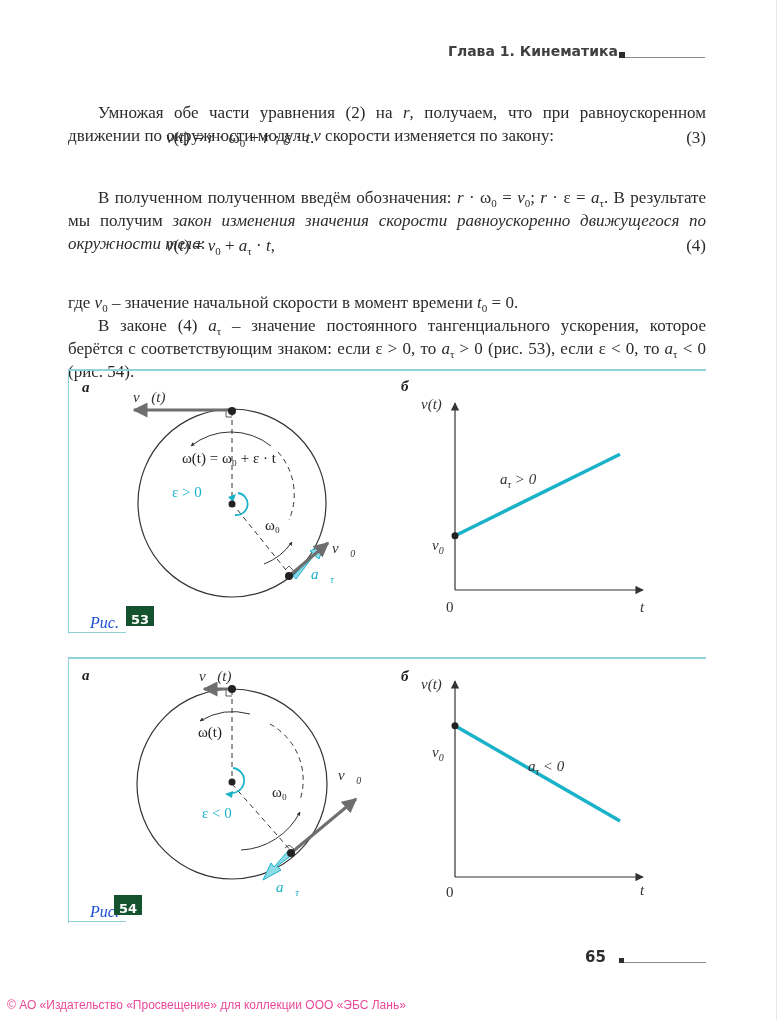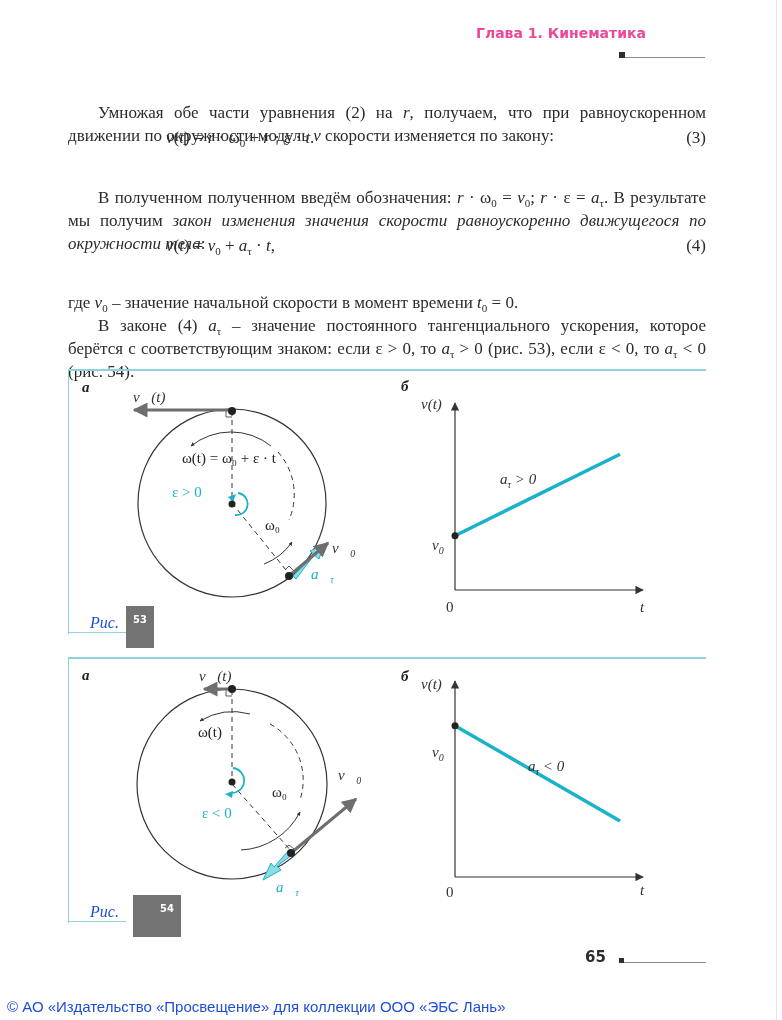--- a/index.html
+++ b/index.html
@@ -1,35 +1,35 @@
 <!DOCTYPE html>
 <html><head>
 <meta charset="utf-8">
 <style>
   html, body { margin:0; padding:0; background:#ffffff; }
   body { width:782px; height:1020px; position:relative; overflow:hidden; font-family:"Liberation Serif","DejaVu Serif",serif; color:#2b2b2b; }
-  .header { position:absolute; left:448px; top:25px; font-family:"DejaVu Sans","Liberation Sans",sans-serif; font-weight:bold; font-size:14px; color:#ec4899; white-space:nowrap;margin-left:28px; }
+  .header { position:absolute; left:448px; top:43px; font-family:"DejaVu Sans","Liberation Sans",sans-serif; font-weight:bold; font-size:14px; color:#404040; white-space:nowrap; }
   .hdr-sq { position:absolute; left:619px; top:52px; width:6px; height:6px; background:#2d2d2d; }
   .hdr-line { position:absolute; left:625px; top:57px; width:80px; height:1px; background:#8a8a8a; }
   .text { position:absolute; left:68px; width:638px; font-size:17px; line-height:23px;margin-top:23px; }
   .p { margin:0; text-align:justify; }
   .ind { text-indent:30px; }
   .it { font-style:italic; }
   .eq { position:absolute; font-size:17px; white-space:nowrap; }
   .eqnum { position:absolute; font-size:17px; right:76px; }
   sub { font-size:11px; vertical-align:-4px; line-height:0; }
   .fig { position:absolute; left:68px; width:637px; border-top:2px solid #8fd3d9; border-left:1px solid #8fd3d9; }
   .fig-bottom { position:absolute; left:68px; height:1px; background:#8fd3d9; }
   .ris { position:absolute; font-style:italic; color:#1d4ed8; font-size:16px; }
-  .risnum { position:absolute; width:28px; height:42px; background:#737373; color:#fff; font-family:"DejaVu Sans","Liberation Sans",sans-serif; font-weight:bold; font-size:10px; text-align:center; line-height:28px; }
+  .risnum { position:absolute; width:28px; height:20px; background:#14532d; color:#fff; font-family:"DejaVu Sans","Liberation Sans",sans-serif; font-weight:bold; font-size:13px; text-align:center; line-height:28px; }
   svg text { font-family:"Liberation Serif","DejaVu Serif",serif; }
   .pagenum { position:absolute; left:585px; top:948px; font-family:"DejaVu Sans","Liberation Sans",sans-serif; font-weight:bold; font-size:15px; color:#2d2d2d; }
   .pn-sq { position:absolute; left:619px; top:958px; width:5px; height:5px; background:#2d2d2d; }
   .pn-line { position:absolute; left:624px; top:962px; width:82px; height:1px; background:#8a8a8a; }
-  .footer { position:absolute; left:7px; top:998px; font-family:"Liberation Sans","DejaVu Sans",sans-serif; font-size:15px; color:#1d4ed8; white-space:nowrap; }
+  .footer { position:absolute; left:7px; top:998px; font-family:"Liberation Sans","DejaVu Sans",sans-serif; font-size:12px; color:#ec4899; white-space:nowrap; }
   .rightedge { position:absolute; left:776px; top:0; width:1px; height:1020px; background:#e6e6e6; }
 </style>
 </head>
 <body>
 
 <div class="rightedge"></div>
 
 <div class="header">Глава 1. Кинематика</div>
 <div class="hdr-sq"></div>
 <div class="hdr-line"></div>
@@ -157,18 +157,18 @@
     <text x="432" y="757" font-size="15" font-style="italic" fill="#333">v<tspan font-size="10" dy="4">0</tspan></text>
     <line id="c1line" stroke="#1ab2c9" stroke-width="3.5" x1="455" y1="725.8" x2="620" y2="821"></line>
     <circle id="c1dot" r="3.5" fill="#222" cx="455" cy="725.8"></circle>
     <text x="528" y="771" font-size="15" font-style="italic" fill="#333">a<tspan font-size="10" dy="4">τ</tspan><tspan dy="-4"> &lt; 0</tspan></text>
   </g>
 </svg>
 
 <div class="fig" style="top:657px; height:264px;"></div>
 <div class="fig-bottom" style="top:921px; width:58px;"></div>
 <div class="ris" style="left:90px; top:903px;">Рис.</div>
-<div class="risnum" style="left:133px; top:895px;padding-left:20px;">54</div>
+<div class="risnum" style="left:114px; top:895px;">54</div>
 
 <div class="pagenum">65</div>
 <div class="pn-sq"></div>
 <div class="pn-line"></div>
 <div class="footer">© АО «Издательство «Просвещение» для коллекции ООО «ЭБС Лань»</div>
 
 </body></html>

